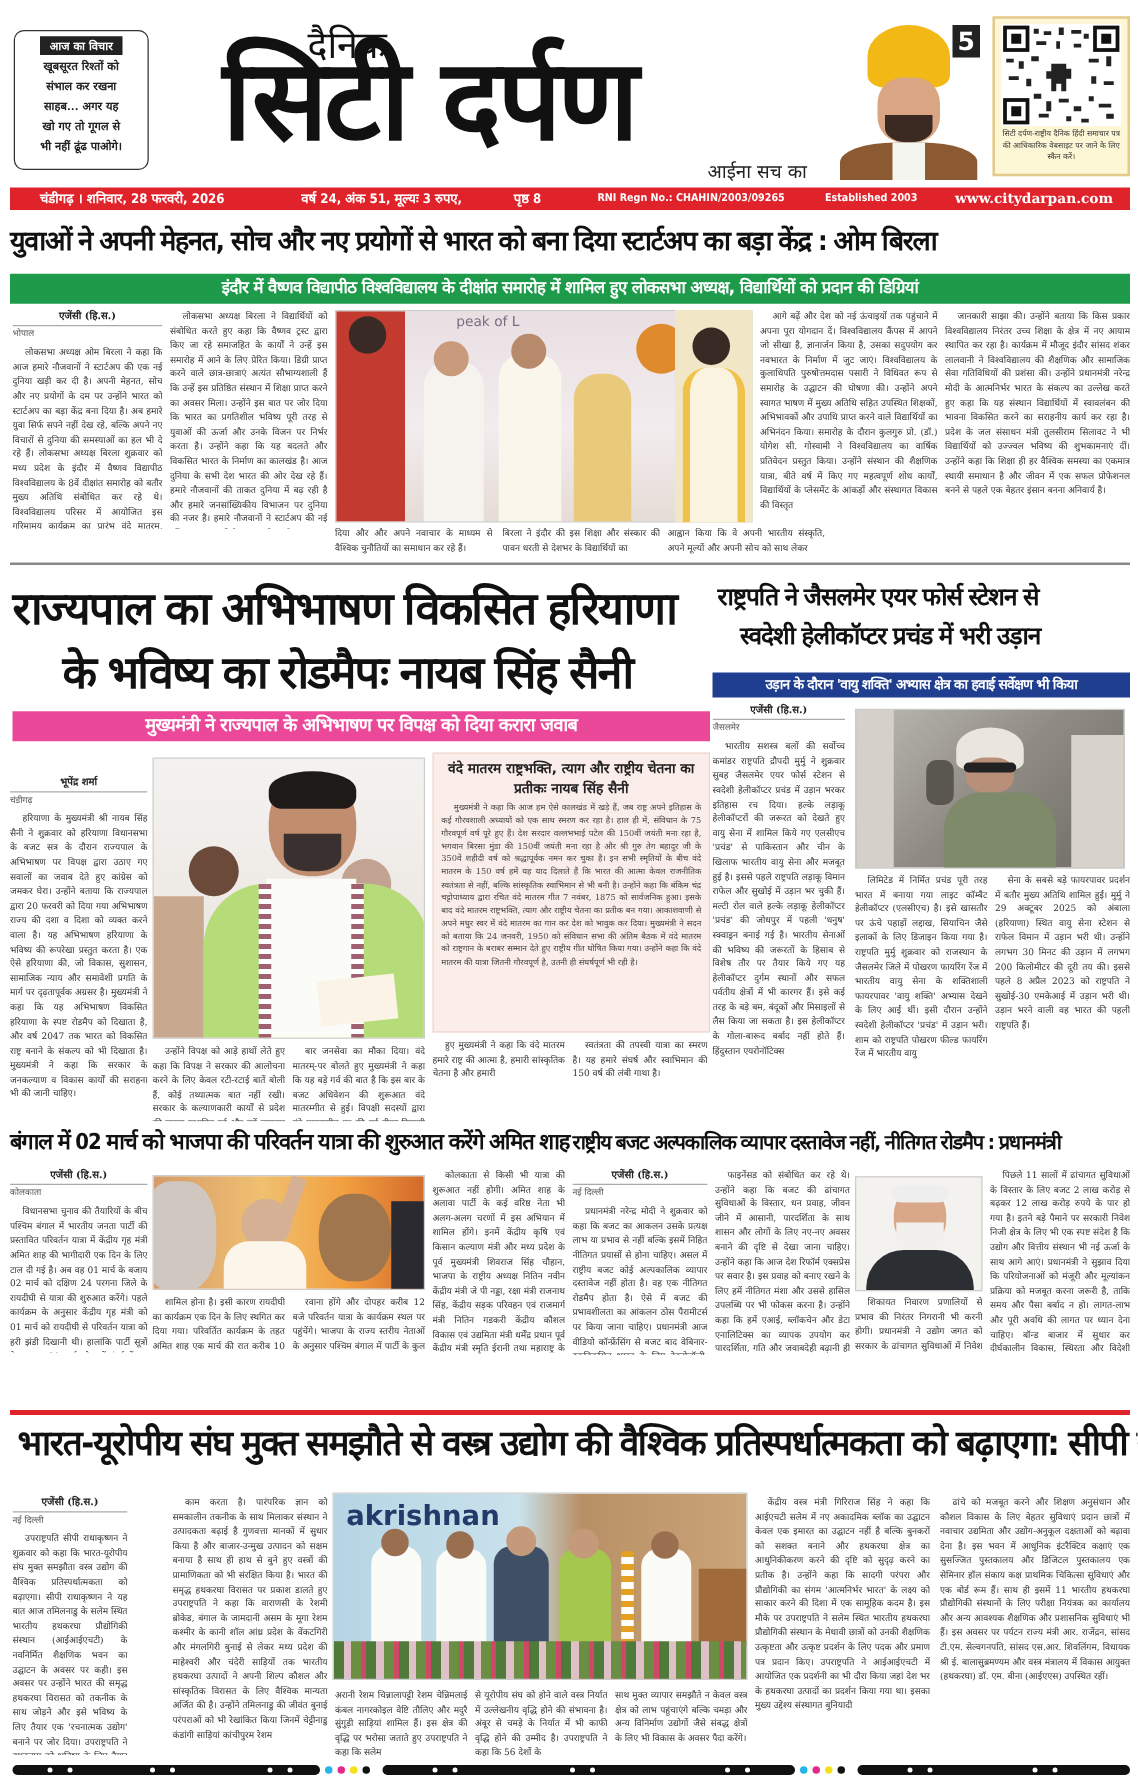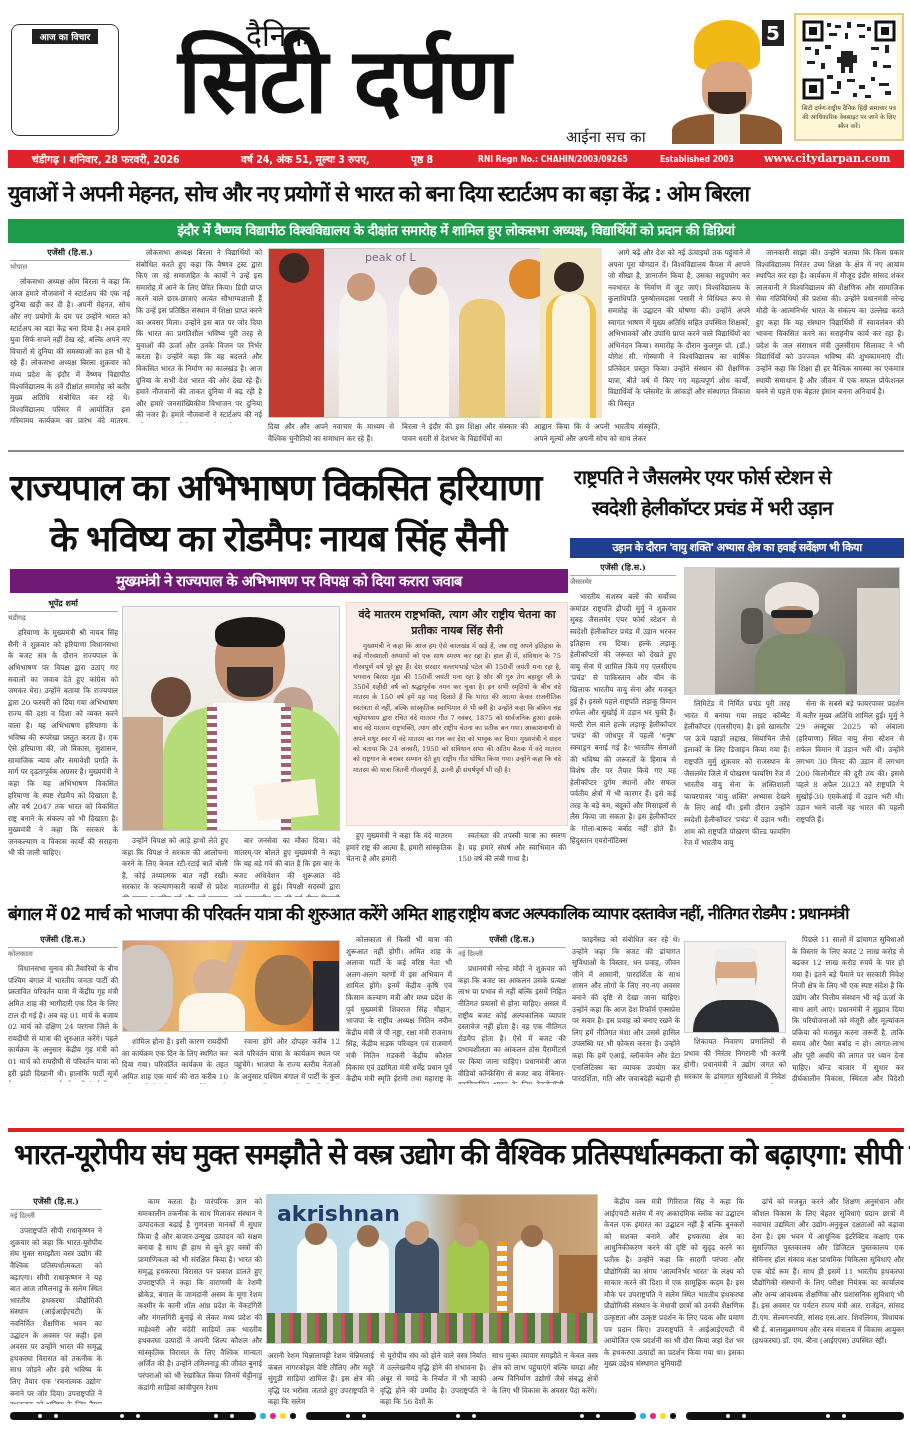--- a/index.html
+++ b/index.html
@@ -15,20 +15,27 @@
 .band{position:absolute;color:#fff;font-family:"DejaVu Sans",sans-serif;font-weight:bold;text-align:center;white-space:nowrap;overflow:hidden}
 .rule{position:absolute;background:#888;height:2px}
 .dots{position:absolute;height:8px;background:#111;border-radius:4px}
 .dot{position:absolute;top:2px;width:4px;height:4px;border-radius:50%;background:#fff}
 </style>
 </head>
 <body>
 
 <div class="abs" style="left:11px;top:24px;width:108px;height:112px;border:1.5px solid #333;border-radius:8px;text-align:center;">
   <div style="display:inline-block;background:#222;color:#fff;font-size:9px;font-weight:bold;padding:1px 8px;margin-top:3px;font-family:'DejaVu Sans',sans-serif">आज का विचार</div>
+  <div style="font-size:9px;line-height:16px;font-weight:bold;color:#222;margin-top:2px">
+    <div>खूबसूरत रिश्तों को</div>
+    <div>संभाल कर रखना</div>
+    <div>साहब... अगर यह</div>
+    <div>खो गए तो गूगल से</div>
+    <div>भी नहीं ढूंढ पाओगे।</div>
+  </div>
 </div>
 
 <div class="abs" style="left:246px;top:14px;font-size:30px;font-family:'DejaVu Sans',sans-serif;color:#111">दैनिक</div>
 <div class="abs" style="left:178px;top:30px;font-size:90px;line-height:100px;font-weight:bold;font-family:'DejaVu Serif',serif;color:#111;letter-spacing:-3px;white-space:nowrap">सिटी दर्पण</div>
 <div class="abs" style="left:566px;top:126px;font-size:15px;font-family:'DejaVu Sans',sans-serif;color:#222">आईना सच का</div>
 
 <div class="abs" style="left:672px;top:20px;width:110px;height:124px;overflow:hidden">
   <div style="position:absolute;left:22px;top:0;width:66px;height:50px;background:#f2b816;border-radius:50% 50% 20% 20%"></div>
   <div style="position:absolute;left:30px;top:42px;width:50px;height:52px;background:#d9a582;border-radius:40%"></div>
   <div style="position:absolute;left:36px;top:72px;width:38px;height:22px;background:#3a2a22;border-radius:0 0 50% 50%"></div>
@@ -128,23 +135,23 @@
   <p>आगे बढ़ें और देश को नई ऊंचाइयों तक पहुंचाने में अपना पूरा योगदान दें। विश्वविद्यालय कैंपस में आपने जो सीखा है, ज्ञानार्जन किया है, उसका सदुपयोग कर नवभारत के निर्माण में जुट जाएं। विश्वविद्यालय के कुलाधिपति पुरुषोत्तमदास पसारी ने विधिवत रूप से समारोह के उद्घाटन की घोषणा की। उन्होंने अपने स्वागत भाषण में मुख्य अतिथि सहित उपस्थित शिक्षकों, अभिभावकों और उपाधि प्राप्त करने वाले विद्यार्थियों का अभिनंदन किया। समारोह के दौरान कुलगुरु प्रो. (डॉ.) योगेश सी. गोस्वामी ने विश्वविद्यालय का वार्षिक प्रतिवेदन प्रस्तुत किया। उन्होंने संस्थान की शैक्षणिक यात्रा, बीते वर्ष में किए गए महत्वपूर्ण शोध कार्यों, विद्यार्थियों के प्लेसमेंट के आंकड़ों और संस्थागत विकास की विस्तृत</p>
 </div>
 <div class="col" style="left:756px;top:247px;width:148px;height:200px">
   <p>जानकारी साझा की। उन्होंने बताया कि किस प्रकार विश्वविद्यालय निरंतर उच्च शिक्षा के क्षेत्र में नए आयाम स्थापित कर रहा है। कार्यक्रम में मौजूद इंदौर सांसद शंकर लालवानी ने विश्वविद्यालय की शैक्षणिक और सामाजिक सेवा गतिविधियों की प्रशंसा की। उन्होंने प्रधानमंत्री नरेन्द्र मोदी के आत्मनिर्भर भारत के संकल्प का उल्लेख करते हुए कहा कि यह संस्थान विद्यार्थियों में स्वावलंबन की भावना विकसित करने का सराहनीय कार्य कर रहा है। प्रदेश के जल संसाधन मंत्री तुलसीराम सिलावट ने भी विद्यार्थियों को उज्ज्वल भविष्य की शुभकामनाएं दीं। उन्होंने कहा कि शिक्षा ही हर वैश्विक समस्या का एकमात्र स्थायी समाधान है और जीवन में एक सफल प्रोफेशनल बनने से पहले एक बेहतर इंसान बनना अनिवार्य है।</p>
 </div>
 
 <div class="rule" style="left:8px;top:450px;width:896px"></div>
 
 <div class="hl" style="left:10px;top:463px;font-size:36px;line-height:50px;letter-spacing:-1.5px">राज्यपाल का अभिभाषण विकसित हरियाणा</div>
 <div class="hl" style="left:50px;top:514px;font-size:36px;line-height:50px;letter-spacing:-1.5px">के भविष्य का रोडमैपः नायब सिंह सैनी</div>
-<div class="band" style="left:10px;top:569px;width:558px;height:24px;line-height:24px;background:#701a75;font-size:14.5px;letter-spacing:-0.5px">मुख्यमंत्री ने राज्यपाल के अभिभाषण पर विपक्ष को दिया करारा जवाब</div>
-
-<div class="col" style="left:8px;top:598px;width:110px;height:298px">
+<div class="band" style="left:10px;top:569px;width:558px;height:24px;line-height:24px;background:#ec4899;font-size:14.5px;letter-spacing:-0.5px">मुख्यमंत्री ने राज्यपाल के अभिभाषण पर विपक्ष को दिया करारा जवाब</div>
+
+<div class="col" style="left:8px;top:620px;width:110px;height:298px">
   <div class="byline">भूपेंद्र शर्मा</div>
   <div class="dateline">चंडीगढ़</div>
   <p>हरियाणा के मुख्यमंत्री श्री नायब सिंह सैनी ने शुक्रवार को हरियाणा विधानसभा के बजट सत्र के दौरान राज्यपाल के अभिभाषण पर विपक्ष द्वारा उठाए गए सवालों का जवाब देते हुए कांग्रेस को जमकर घेरा। उन्होंने बताया कि राज्यपाल द्वारा 20 फरवरी को दिया गया अभिभाषण राज्य की दशा व दिशा को व्यक्त करने वाला है। यह अभिभाषण हरियाणा के भविष्य की रूपरेखा प्रस्तुत करता है। एक ऐसे हरियाणा की, जो विकास, सुशासन, सामाजिक न्याय और समावेशी प्रगति के मार्ग पर दृढ़तापूर्वक अग्रसर है। मुख्यमंत्री ने कहा कि यह अभिभाषण विकसित हरियाणा के स्पष्ट रोडमैप को दिखाता है, और वर्ष 2047 तक भारत को विकसित राष्ट्र बनाने के संकल्प को भी दिखाता है। मुख्यमंत्री ने कहा कि सरकार के जनकल्याण व विकास कार्यों की सराहना भी की जानी चाहिए।</p>
 </div>
 
 <div class="photo" style="left:122px;top:606px;width:218px;height:225px;background:linear-gradient(180deg,#f4f2f0 0%,#e8e2dc 100%)">
   <div style="position:absolute;left:0;top:110px;width:40px;height:115px;background:#c9a890"></div>
   <div style="position:absolute;left:28px;top:70px;width:40px;height:40px;background:#6b4a3a;border-radius:50%"></div>
   <div style="position:absolute;left:150px;top:80px;width:40px;height:40px;background:#c2a290;border-radius:50%"></div>
   <div style="position:absolute;left:92px;top:14px;width:70px;height:80px;background:#c08d6f;border-radius:45%"></div>

